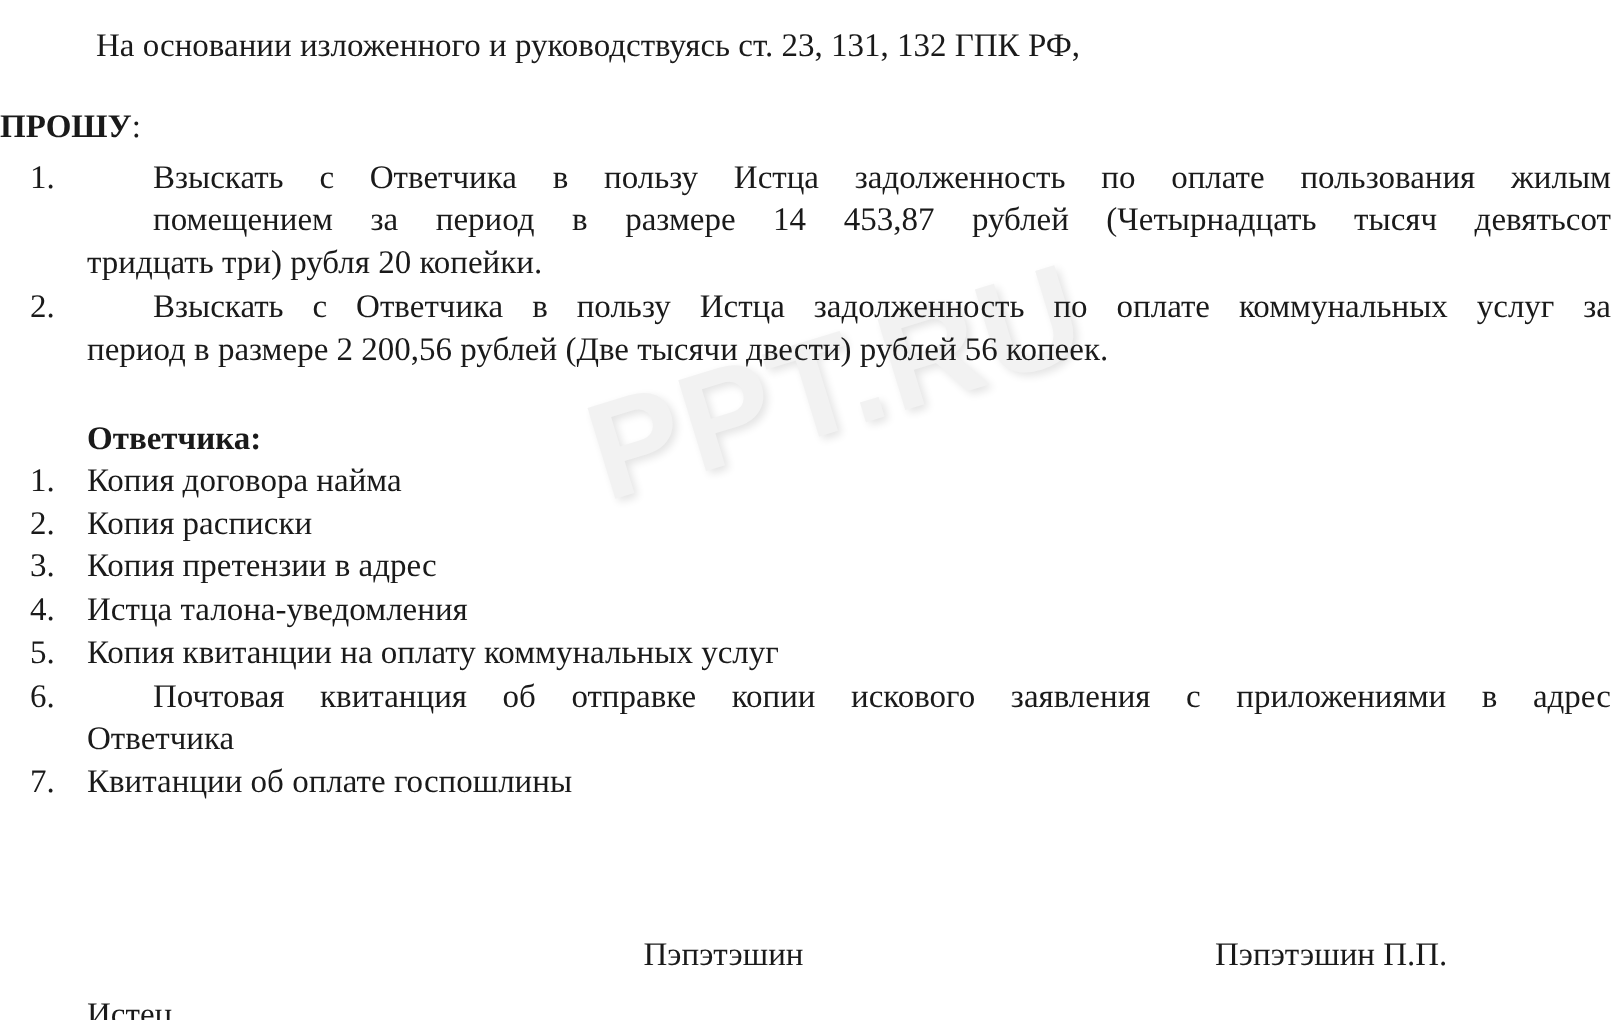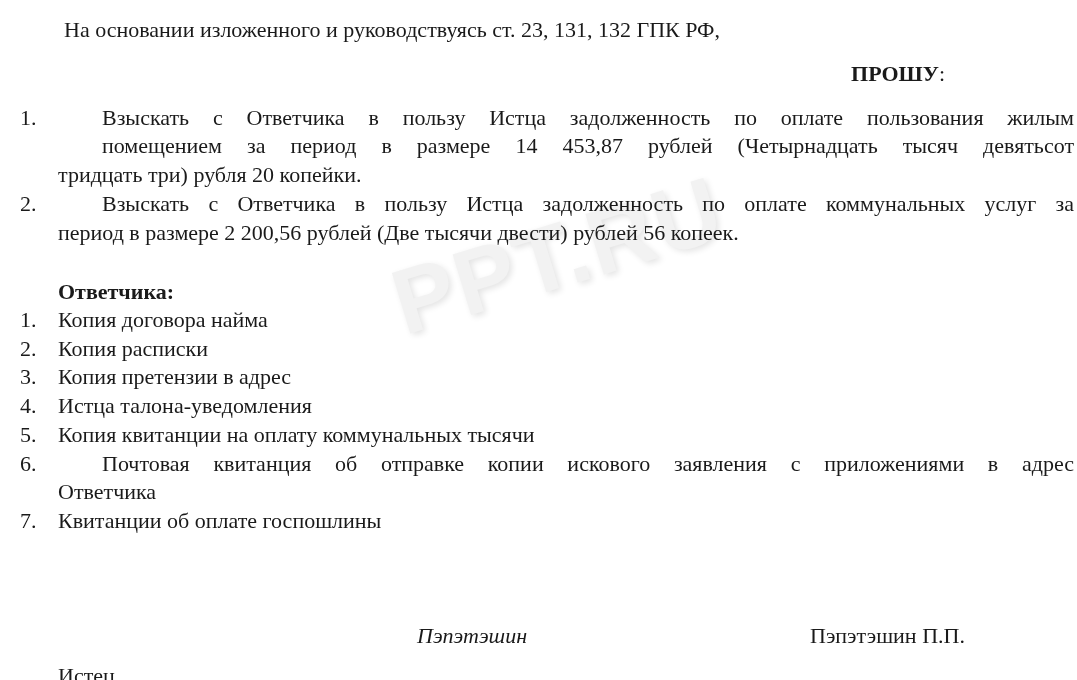--- a/index.html
+++ b/index.html
@@ -11,28 +11,28 @@
   .watermark {
     position: absolute; left: 380px; top: 255px;
     font-family: "Liberation Sans", "DejaVu Sans", sans-serif;
     font-weight: bold; font-size: 92px; color: #f2f2f2;
     transform: rotate(-17deg); transform-origin: left top;
     text-shadow: 2px 3px 6px #e4e4e4; letter-spacing: 2px;
     pointer-events: none; white-space: nowrap;
   }
   .line { position: absolute; white-space: nowrap; line-height: 28px; }
   .intro { left: 64px; top: 16px; }
-  .heading { left: 0; width: 945px; top: 60px; text-align: right; font-weight: bold; }
+  .heading { left: 0; width: 945px; top: 70px; text-align: left; font-weight: bold; }
   .num { position: absolute; left: 20px; line-height: 28px; }
   .justify { position: absolute; left: 58px; width: 972px; line-height: 28.5px; text-align: justify; text-align-last: left; }
   .just-full { text-align-last: justify; margin-left: 44px; }
   .apps-title { left: 58px; top: 278px; font-weight: bold; }
   .sign { position: absolute; top: 622px; line-height: 28px; }
   .sign-label { left: 58px; margin-top: 40px; }
-  .sign-sig { left: 417px; font-style: italic; }
+  .sign-sig { left: 429px; }
   .sign-name { left: 810px; }
 </style>
 </head>
 <body>
 
 <div class="watermark">PPT.RU</div>
 
 <div class="line intro">На основании изложенного и руководствуясь ст. 23, 131, 132 ГПК РФ,</div>
 
 <div class="line heading"><span>ПРОШУ</span><span style="font-weight:normal">:</span></div>
@@ -54,21 +54,21 @@
 <div class="num" style="top:335px">2.</div>
 <div class="justify" style="top:335px">Копия расписки</div>
 
 <div class="num" style="top:363px">3.</div>
 <div class="justify" style="top:363px">Копия претензии в адрес</div>
 
 <div class="num" style="top:392px">4.</div>
 <div class="justify" style="top:392px">Истца талона-уведомления</div>
 
 <div class="num" style="top:421px">5.</div>
-<div class="justify" style="top:421px">Копия квитанции на оплату коммунальных тысячи</div>
+<div class="justify" style="top:421px">Копия квитанции на оплату коммунальных услуг</div>
 
 <div class="num" style="top:450px">6.</div>
 <div class="justify just-full" style="top:450px">Почтовая квитанция об отправке копии искового заявления с приложениями в адрес</div>
 <div class="justify" style="top:478px">Ответчика</div>
 
 <div class="num" style="top:507px">7.</div>
 <div class="justify" style="top:507px">Квитанции об оплате госпошлины</div>
 
 <div class="sign sign-label">Истец</div>
 <div class="sign sign-sig">Пэпэтэшин</div>

